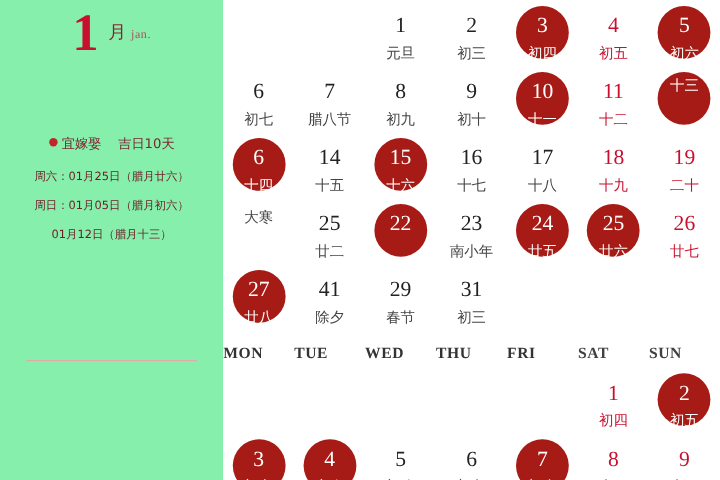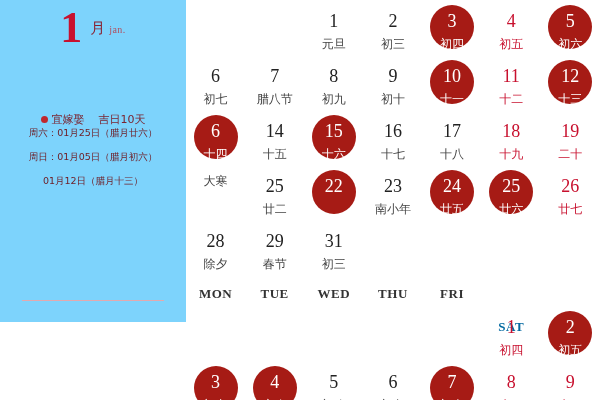--- a/index.html
+++ b/index.html
@@ -16,22 +16,22 @@
   .page {
     position: relative;
     width: 600px;
     height: 400px;
     display: flex;
   }
   
   .left {
     position: relative;
     width: 186px;
-    height: 322px;
-    background: #7dd3fc;
+    height: 400px;
+    background: #86efac;
     flex: none;
     overflow: hidden;
   }
   .month-block {
     position: absolute;
     left: 0;
     width: 186px;
     text-align: center;
   }
   .month-block.m1 { top: 6px; }
@@ -68,21 +68,21 @@
     position: absolute;
     left: 0;
     top: 112px;
     width: 186px;
     text-align: center;
     font-family: "DejaVu Sans", sans-serif;
   }
   .note-head {
     font-size: 11px;
     color: #7a2430;
-    margin-bottom: 0;
+    margin-bottom: 14px;
     white-space: nowrap;
   }
   .dot {
     display: inline-block;
     width: 7px;
     height: 7px;
     border-radius: 50%;
     background: #c0272d;
     margin-right: 4px;
     vertical-align: middle;
@@ -162,28 +162,27 @@
   .cell.red .num, .cell.red .sub { color: #c8102e; }
   .weekrow {
     position: absolute;
     left: 0;
     top: 286px;
     width: 414px;
     display: grid;
     grid-template-columns: repeat(7, 59.14px);
   }
   .wd {
-    text-align: center;
     font-size: 13px;
     font-weight: bold;
     color: #333333;
     font-family: "Liberation Serif", serif;
     letter-spacing: 0.5px;
   }
-  .wd.red { color: #0369a1; margin-top: 33px; }
+  .wd.red { color: #404040; }
   .grid.g2 { top: 308px; }
 </style>
 </head>
 <body>
 
 <div class="page">
 
   <div class="left">
 
     <div class="month-block m1">
@@ -254,21 +253,20 @@
           <div class="circle" style="background: rgb(166, 27, 21);"></div>
           <span class="num">10</span>
           <span class="sub">十一</span>
         </div>
         <div class="cell red">
           <span class="num">11</span>
           <span class="sub">十二</span>
         </div>
         <div class="cell hl">
           <div class="circle" style="background: rgb(166, 27, 21);"></div>
-          <span class="num">12</span>
           <span class="sub">十三</span>
         </div>
         <div class="cell hl">
           <div class="circle" style="background: rgb(166, 27, 21);"></div>
           <span class="num">6</span>
           <span class="sub">十四</span>
         </div>
         <div class="cell">
           <span class="num">14</span>
           <span class="sub">十五</span>
@@ -316,22 +314,27 @@
         </div>
         <div class="cell hl">
           <div class="circle" style="background: rgb(166, 27, 21);"></div>
           <span class="num">25</span>
           <span class="sub">廿六</span>
         </div>
         <div class="cell red">
           <span class="num">26</span>
           <span class="sub">廿七</span>
         </div>
-        <div class="cell">
-          <span class="num">28</span>
+        <div class="cell hl">
+          <div class="circle" style="background: rgb(166, 27, 21);"></div>
+          <span class="num">27</span>
+          <span class="sub">廿八</span>
+        </div>
+        <div class="cell">
+          <span class="num">41</span>
           <span class="sub">除夕</span>
         </div>
         <div class="cell">
           <span class="num">29</span>
           <span class="sub">春节</span>
         </div>
         <div class="cell">
           <span class="num">31</span>
           <span class="sub">初三</span>
         </div>

